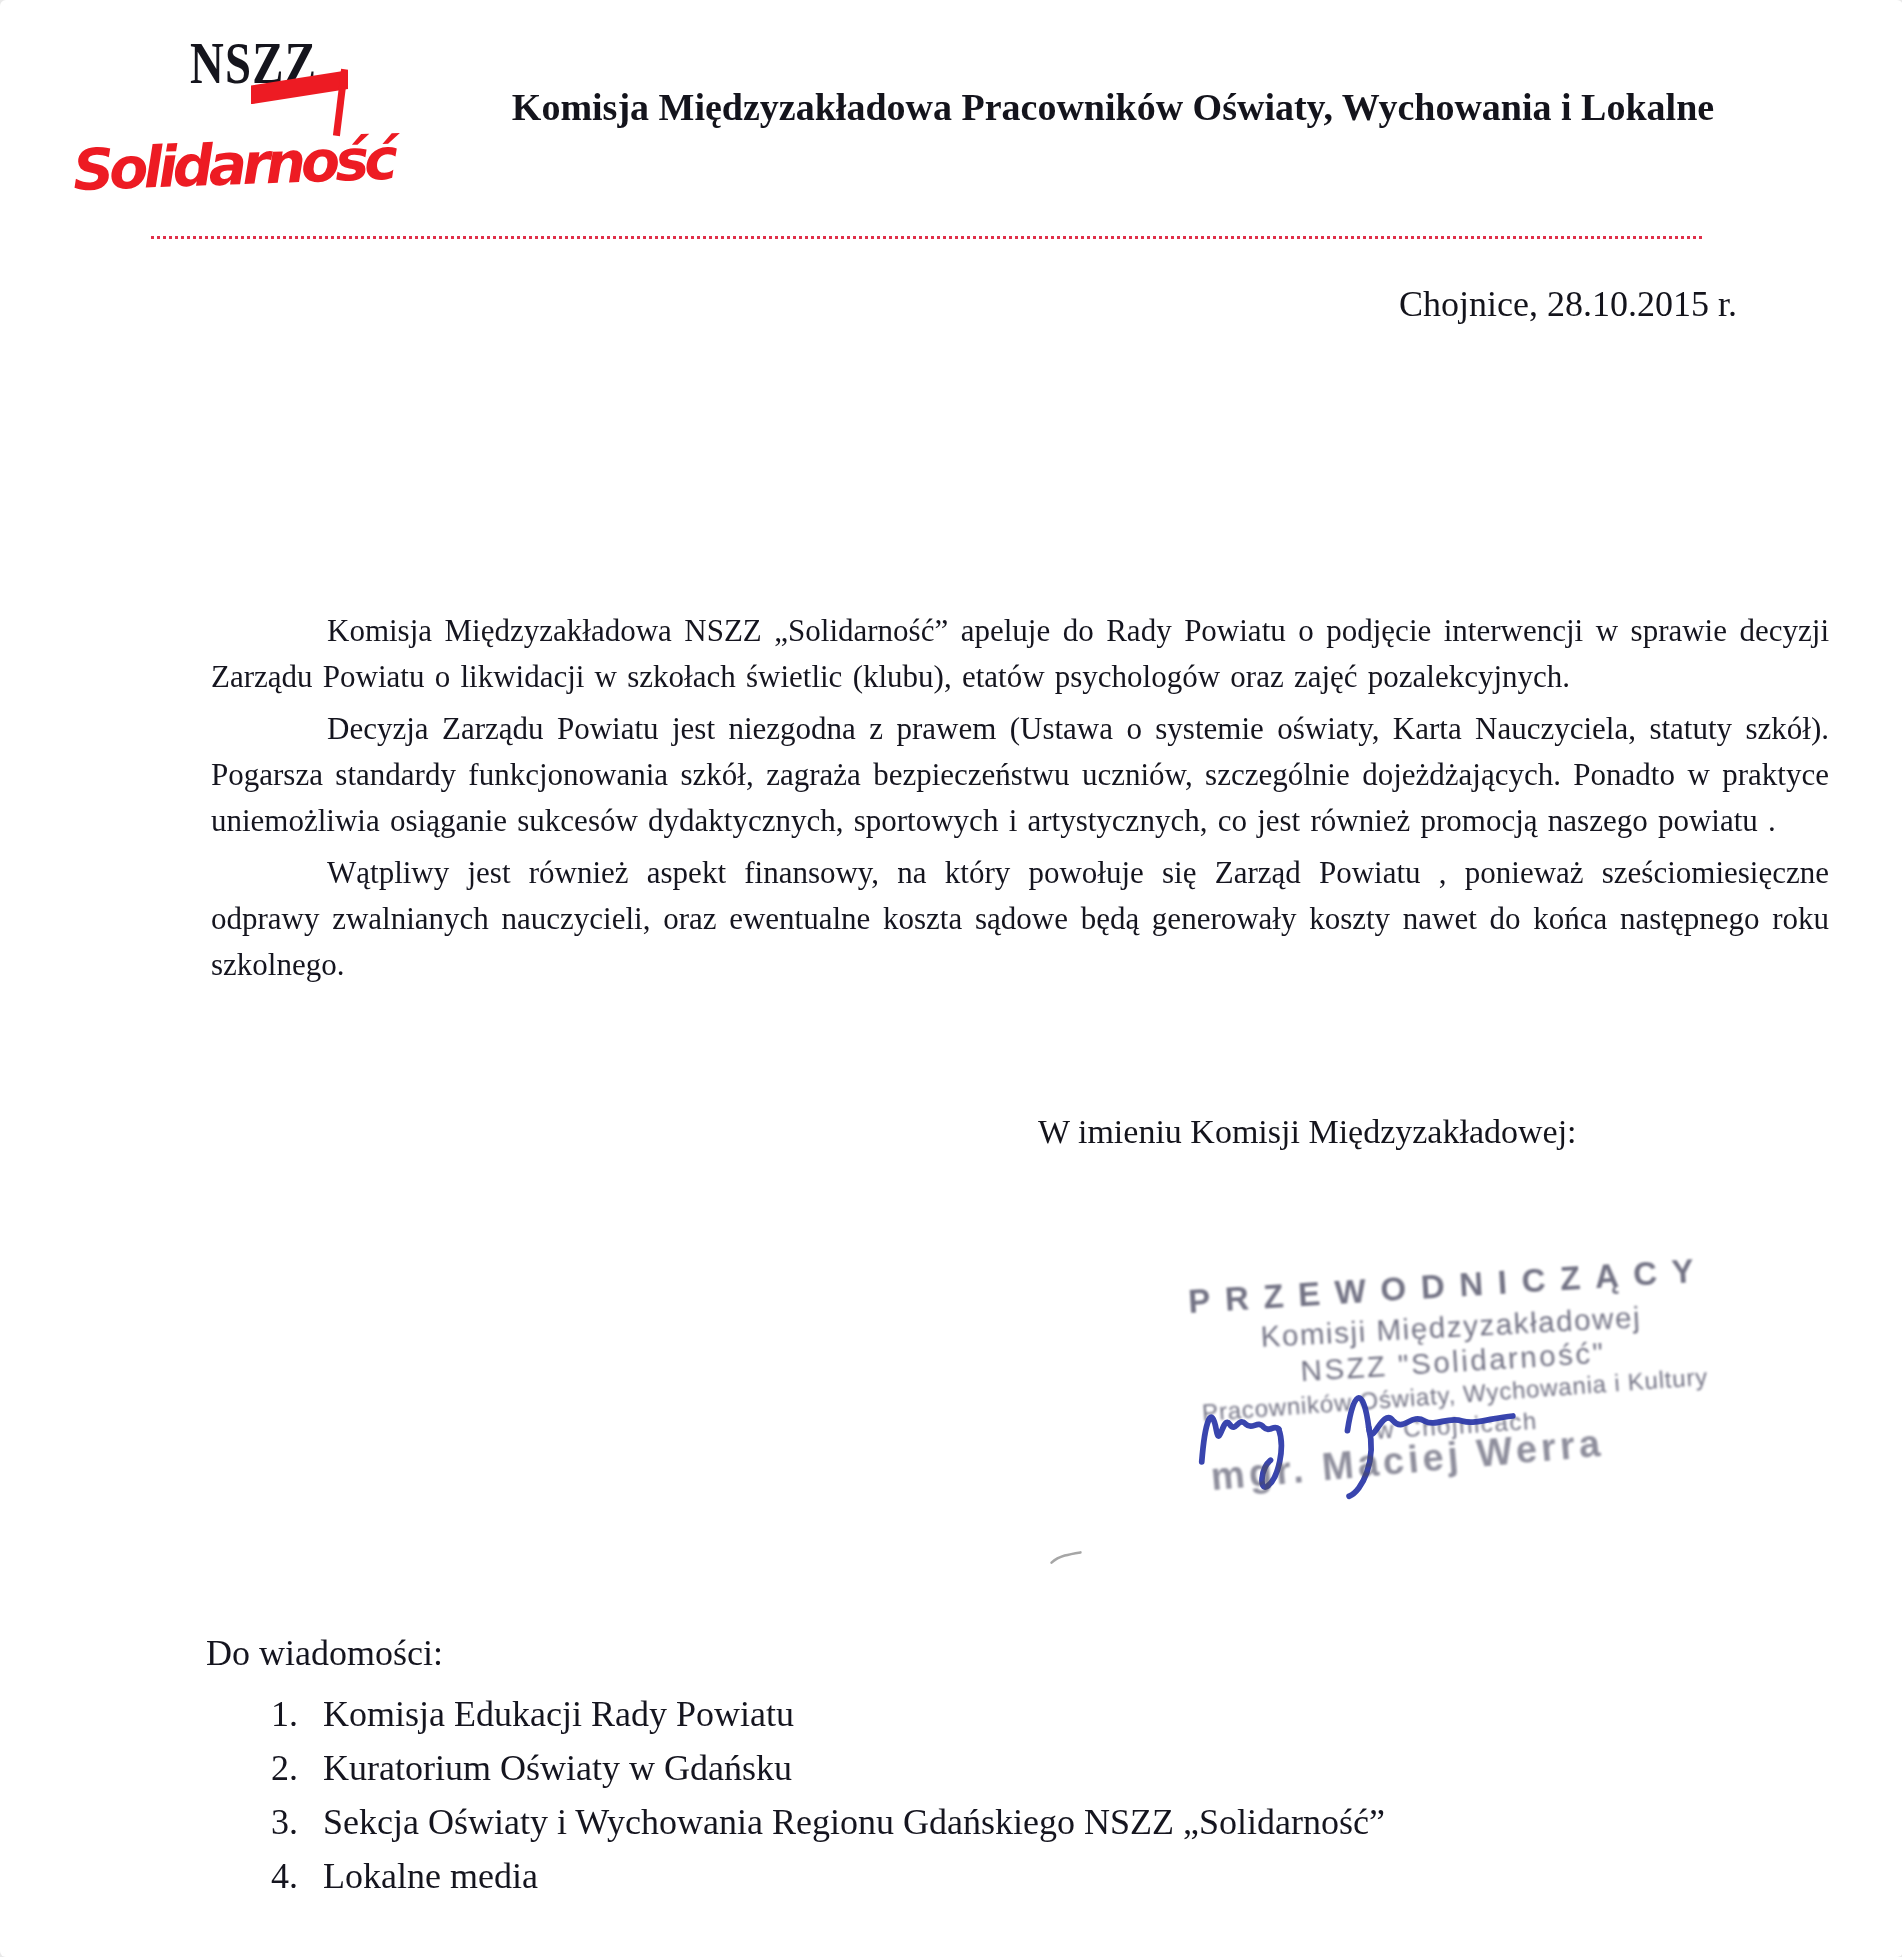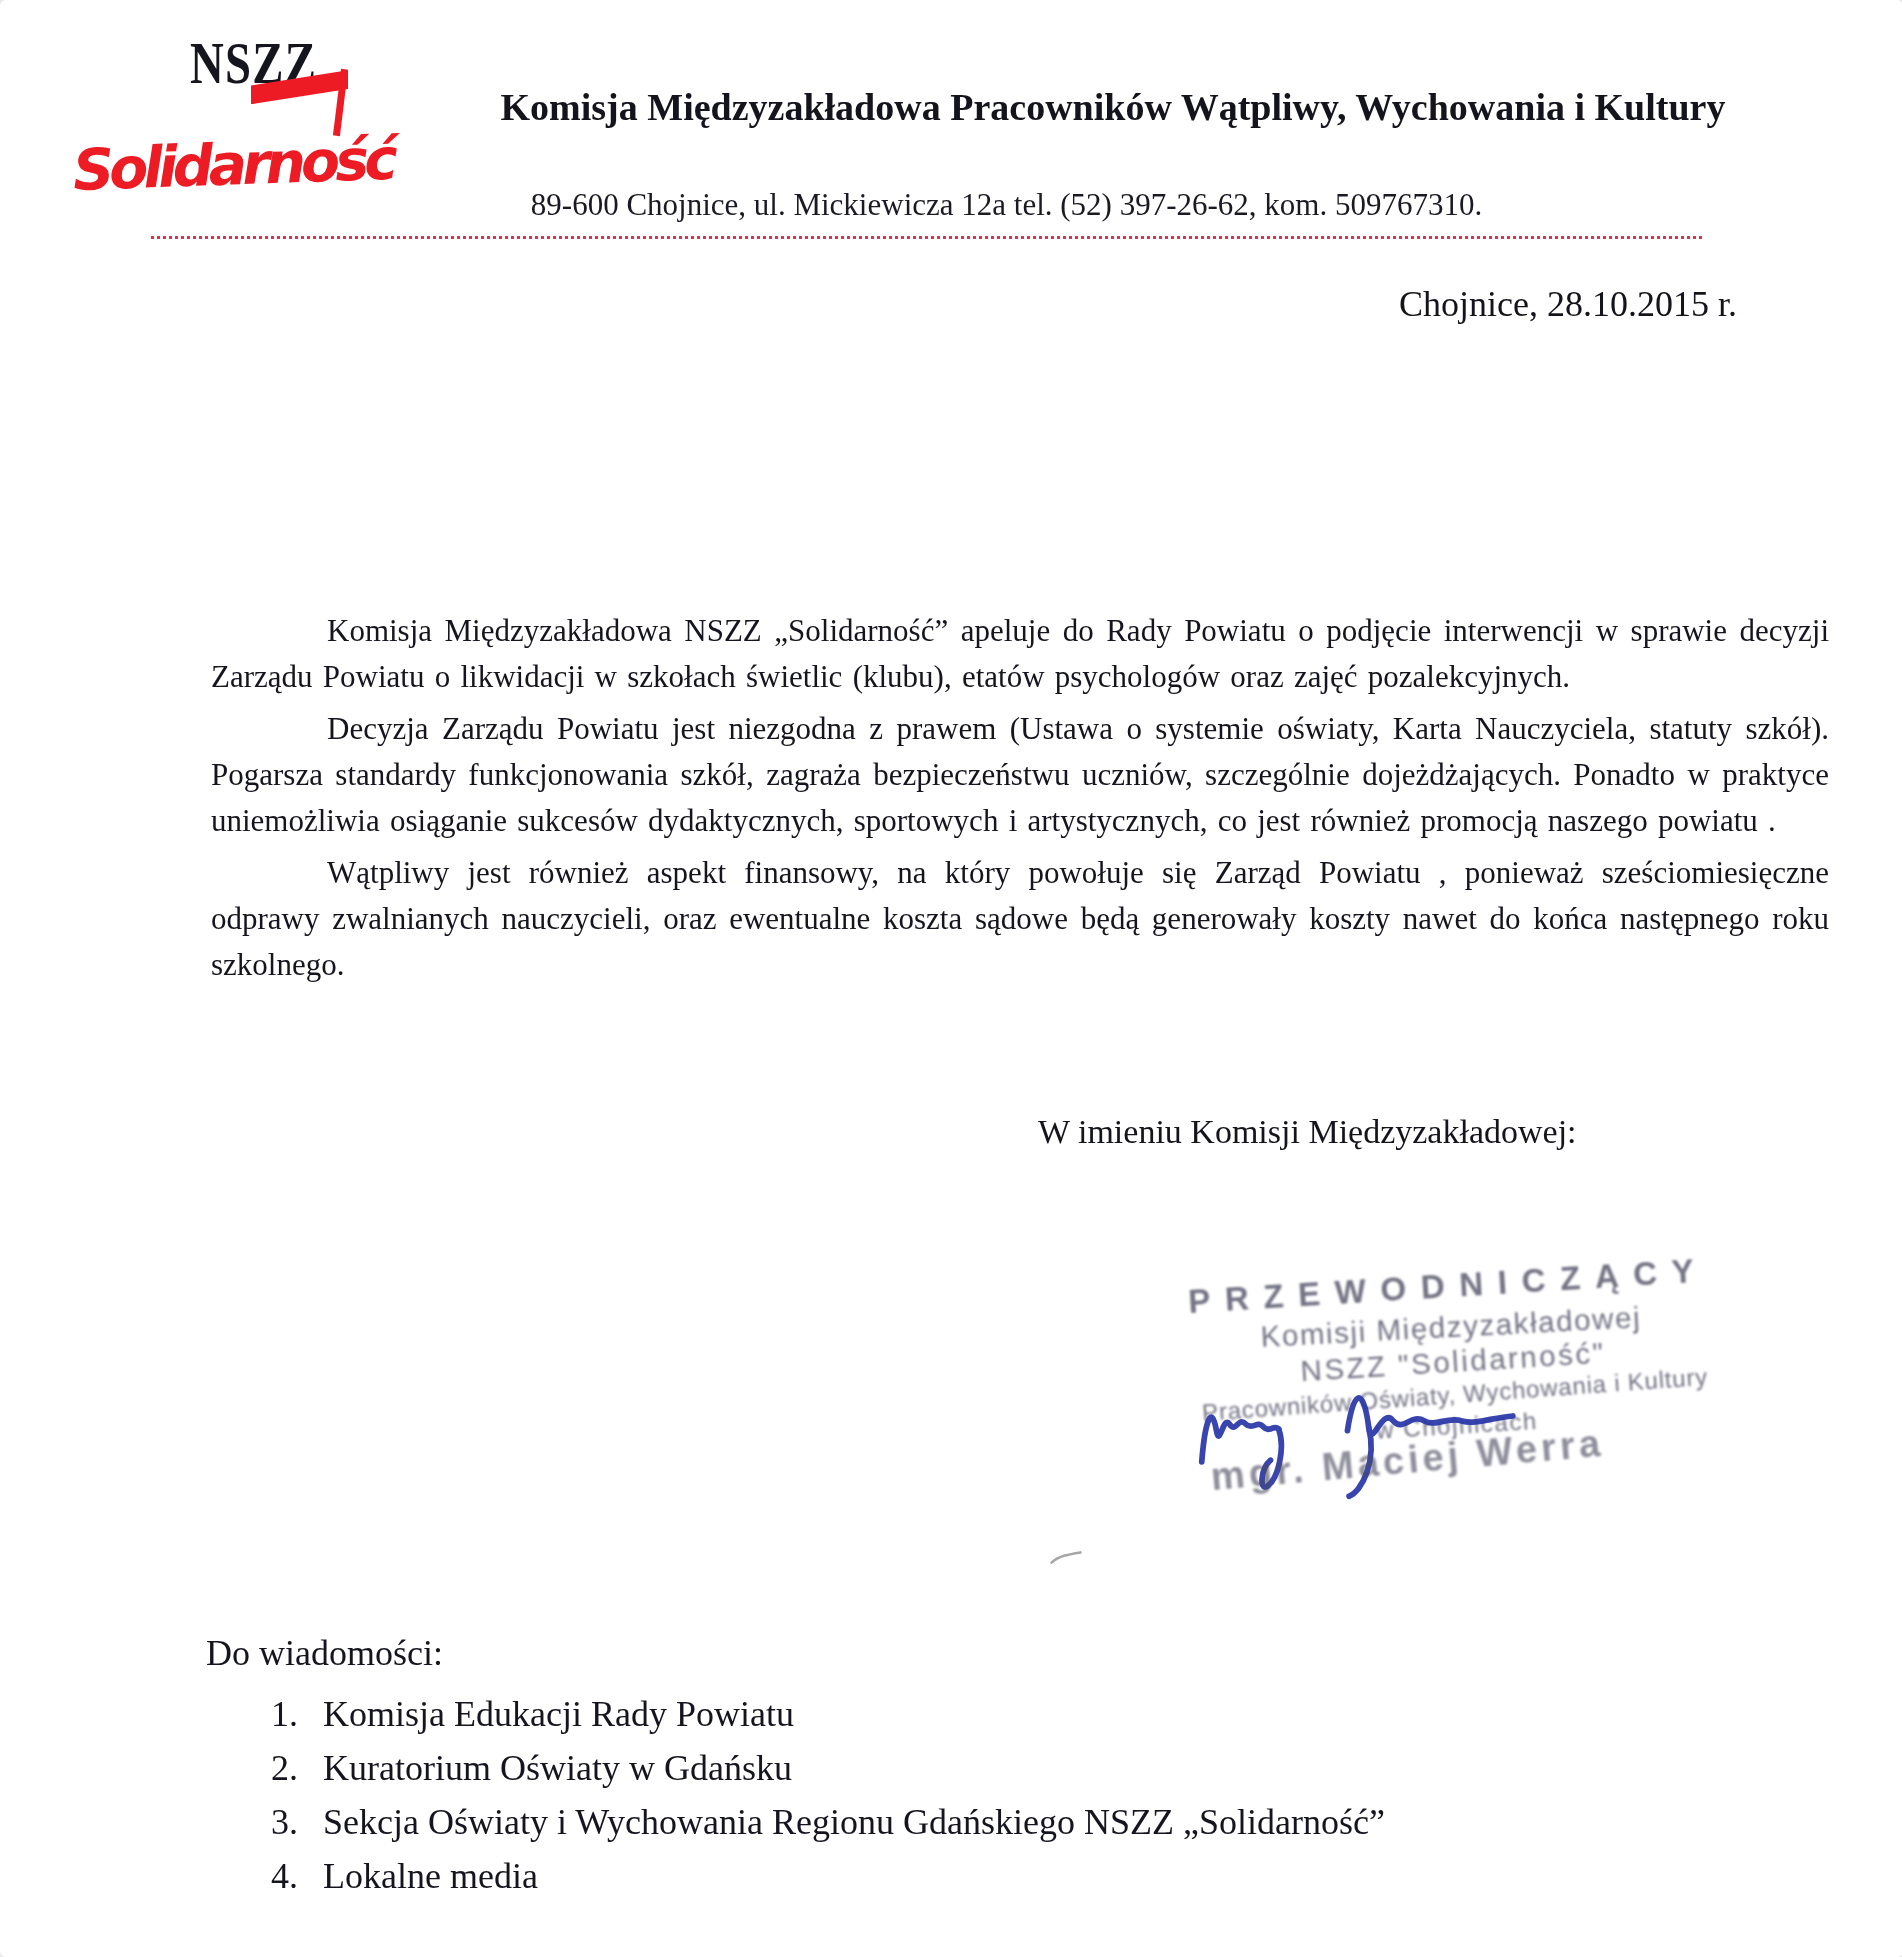--- a/index.html
+++ b/index.html
@@ -102,22 +102,21 @@
 <body>
 
 <div class="page">
 
   <div class="nszz-text">NSZZ</div>
   <div class="brand">
     <div class="flag"></div>
     <div class="flag-pole"></div>
     <div class="brand-text">Solidarność</div>
   </div>
-  <div class="org-name">Komisja Międzyzakładowa Pracowników Wątpliwy, Wychowania i Kultury</div>
-  <div class="address-line">89-600 Chojnice, ul. Mickiewicza 12a tel. (52) 397-26-62, kom. 509767310.</div>
+  <div class="org-name">Komisja Międzyzakładowa Pracowników Oświaty, Wychowania i Lokalne</div>
   <div class="rule"></div>
 
   <div class="date-line">Chojnice, 28.10.2015 r.</div>
 
 
   <div class="body-text">
     <p>Komisja Międzyzakładowa NSZZ „Solidarność” apeluje do Rady Powiatu o podjęcie interwencji w sprawie decyzji Zarządu Powiatu o likwidacji w szkołach świetlic (klubu), etatów psychologów oraz zajęć pozalekcyjnych.</p>
     <p>Decyzja Zarządu Powiatu jest niezgodna z prawem (Ustawa o systemie oświaty, Karta Nauczyciela, statuty szkół).  Pogarsza standardy funkcjonowania szkół, zagraża bezpieczeństwu uczniów, szczególnie dojeżdżających. Ponadto w praktyce uniemożliwia osiąganie sukcesów dydaktycznych, sportowych i artystycznych, co jest również promocją naszego powiatu .</p>
     <p>Wątpliwy jest również aspekt finansowy, na który powołuje się Zarząd Powiatu , ponieważ sześciomiesięczne odprawy zwalnianych nauczycieli, oraz ewentualne koszta sądowe będą generowały koszty nawet do końca następnego roku szkolnego.</p>
   </div>

